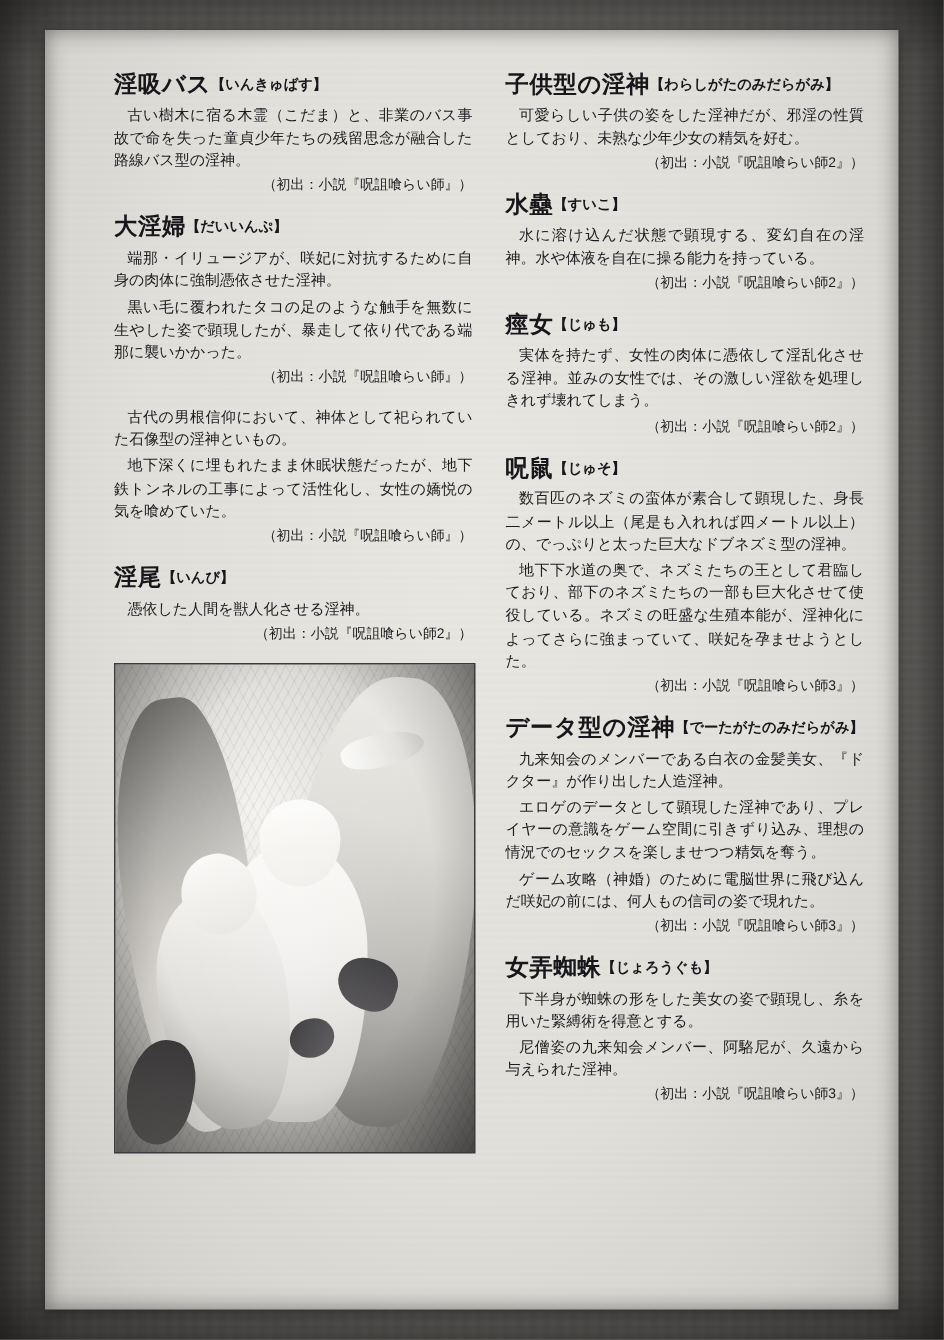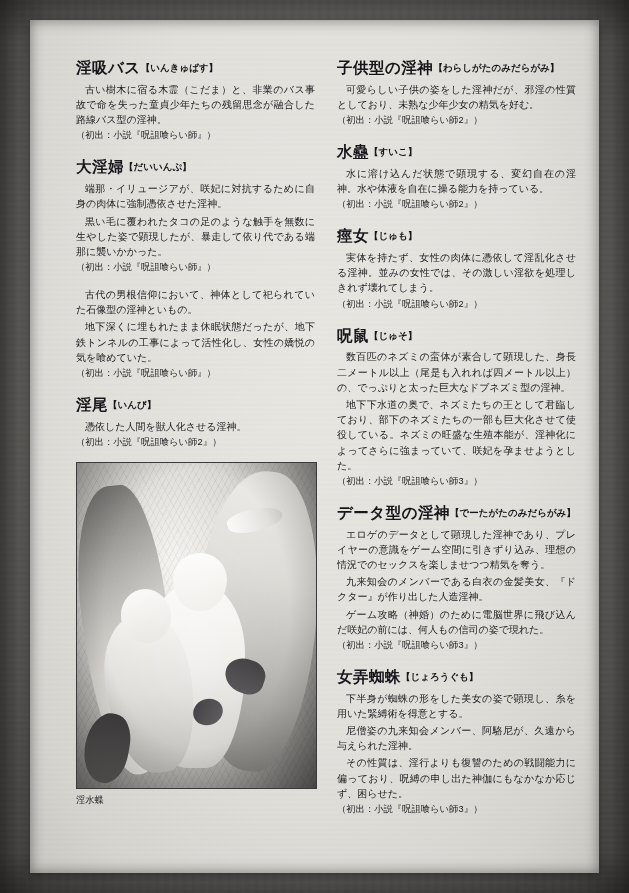--- a/index.html
+++ b/index.html
@@ -33,21 +33,21 @@
   .cols{
     position:absolute;
     left:46px;top:24px;
     width:500px;height:800px;
     display:flex;
     gap:22px;
   }
   .col{width:239px;position:relative;}
   .entry{margin-bottom:12px;}
   h2.head{
-    margin:16px 0 4px 0;
+    margin:4px 0 4px 0;
     font-size:15.5px;
     font-weight:bold;
     color:#17161a;
     letter-spacing:.5px;
     line-height:1.15;
     font-family:"DejaVu Sans", sans-serif;
   }
   h2.head .kana{
     font-size:9.5px;
     font-weight:bold;
@@ -62,21 +62,22 @@
     color:#1c1b1e;
     text-align:justify;
     text-indent:9px;
     font-family:Liberation Sans, sans-serif;
   }
   p.source{
     margin:2px 0 0 0;
     font-size:9.3px;
     line-height:1.5;
     color:#1c1b1e;
-    font-family:Liberation Mono, monospace;
+    font-family:Liberation Sans, sans-serif;
+    text-align:right;
   }
   
   .illus{
     margin-top:10px;
     width:239px;
     height:325px;
     border:1px solid #3a3a3c;
     position:relative;
     overflow:hidden;
     background:
@@ -208,21 +209,20 @@
           <div class="fig-body-a"></div>
           <div class="fig-body-b"></div>
           <div class="fig-head-a"></div>
           <div class="fig-head-b"></div>
           <div class="fig-dark-1"></div>
           <div class="fig-dark-2"></div>
           <div class="fig-dark-3"></div>
           <div class="fig-ribbon"></div>
           <div class="vign"></div>
         </div>
-        <div class="illus-caption">淫水蝶</div>
 
       </div>
 
       <div class="col">
 
         <div class="entry">
           <h2 class="head">
             <span>子供型の淫神</span><span class="kana">【わらしがたのみだらがみ】</span>
           </h2>
           <p class="body">可愛らしい子供の姿をした淫神だが、邪淫の性質としており、未熟な少年少女の精気を好む。</p>
@@ -251,33 +251,32 @@
           </h2>
           <p class="body">数百匹のネズミの蛮体が素合して顕現した、身長二メートル以上（尾是も入れれば四メートル以上）の、でっぷりと太った巨大なドブネズミ型の淫神。</p>
           <p class="body">地下下水道の奥で、ネズミたちの王として君臨しており、部下のネズミたちの一部も巨大化させて使役している。ネズミの旺盛な生殖本能が、淫神化によってさらに強まっていて、咲妃を孕ませようとした。</p>
           <p class="source">（初出：小説『呪詛喰らい師3』）</p>
         </div>
 
         <div class="entry">
           <h2 class="head">
             <span>データ型の淫神</span><span class="kana">【でーたがたのみだらがみ】</span>
           </h2>
+          <p class="body">九来知会のメンバーである白衣の金髪美女、『ドクター』が作り出した人造淫神。</p>
           <p class="body">エロゲのデータとして顕現した淫神であり、プレイヤーの意識をゲーム空間に引きずり込み、理想の情況でのセックスを楽しませつつ精気を奪う。</p>
-          <p class="body">九来知会のメンバーである白衣の金髪美女、『ドクター』が作り出した人造淫神。</p>
           <p class="body">ゲーム攻略（神婚）のために電脳世界に飛び込んだ咲妃の前には、何人もの信司の姿で現れた。</p>
           <p class="source">（初出：小説『呪詛喰らい師3』）</p>
         </div>
 
         <div class="entry">
           <h2 class="head">
             <span>女弄蜘蛛</span><span class="kana">【じょろうぐも】</span>
           </h2>
           <p class="body">下半身が蜘蛛の形をした美女の姿で顕現し、糸を用いた緊縛術を得意とする。</p>
           <p class="body">尼僧姿の九来知会メンバー、阿駱尼が、久遠から与えられた淫神。</p>
-          <p class="body">その性質は、淫行よりも復讐のための戦闘能力に偏っており、呪縛の申し出た神伽にもなかなか応じず、困らせた。</p>
           <p class="source">（初出：小説『呪詛喰らい師3』）</p>
         </div>
 
       </div>
 
     </div>
   </div>
 </div>
 
 </body></html>

